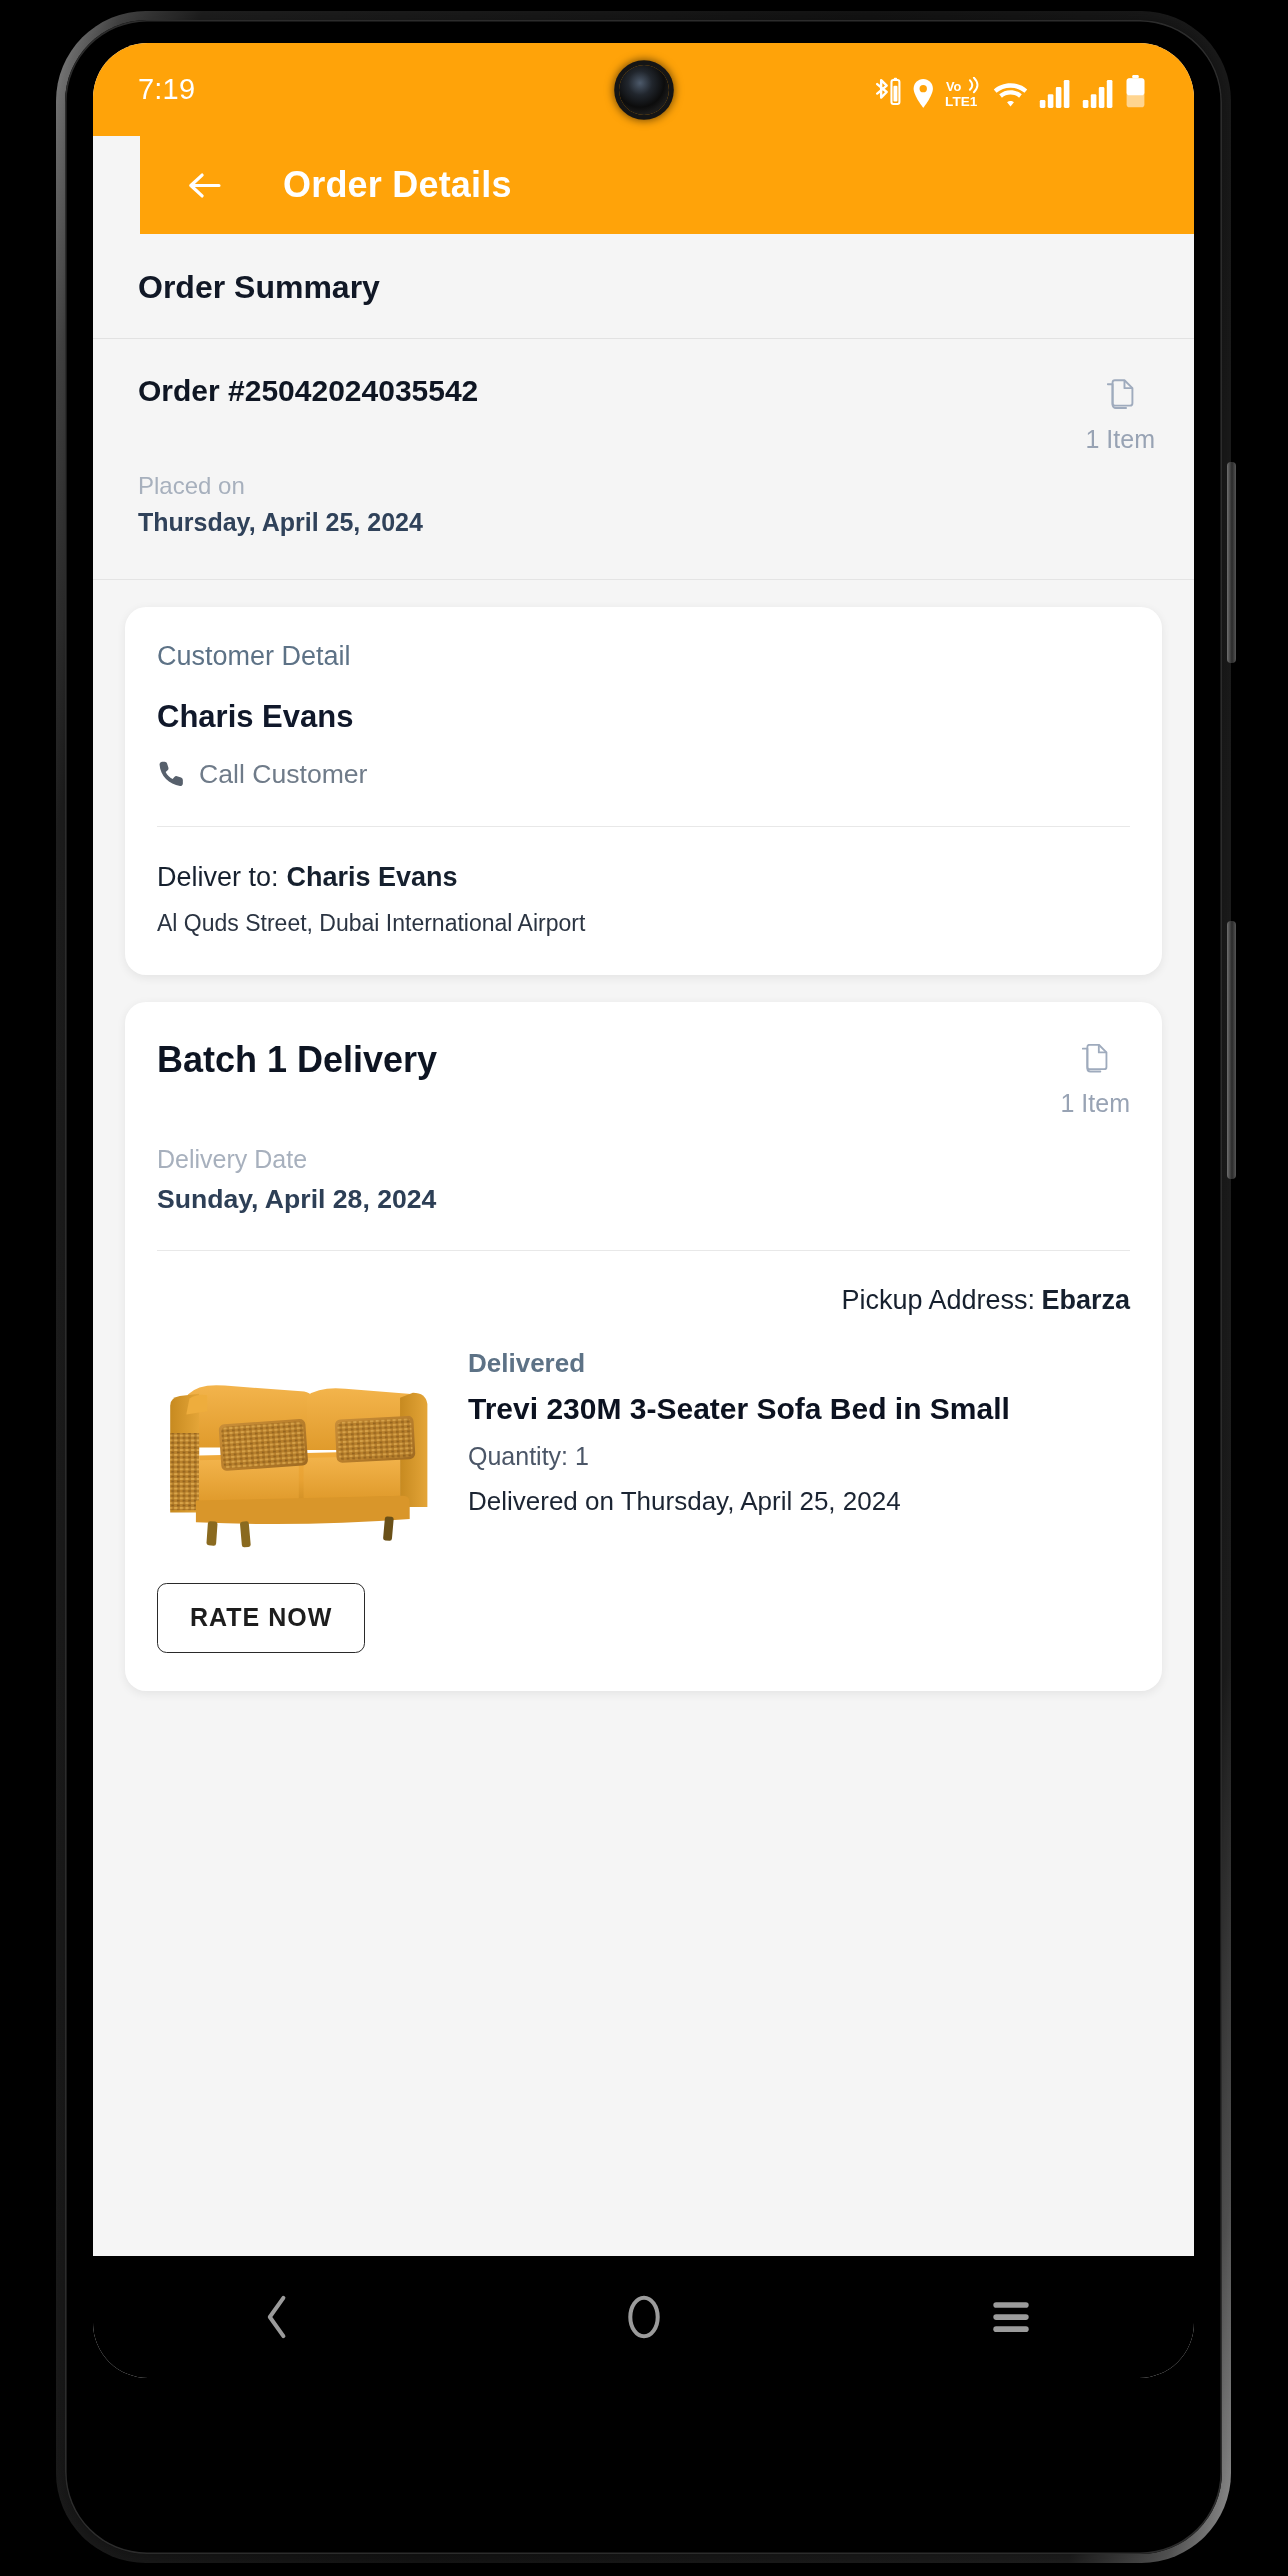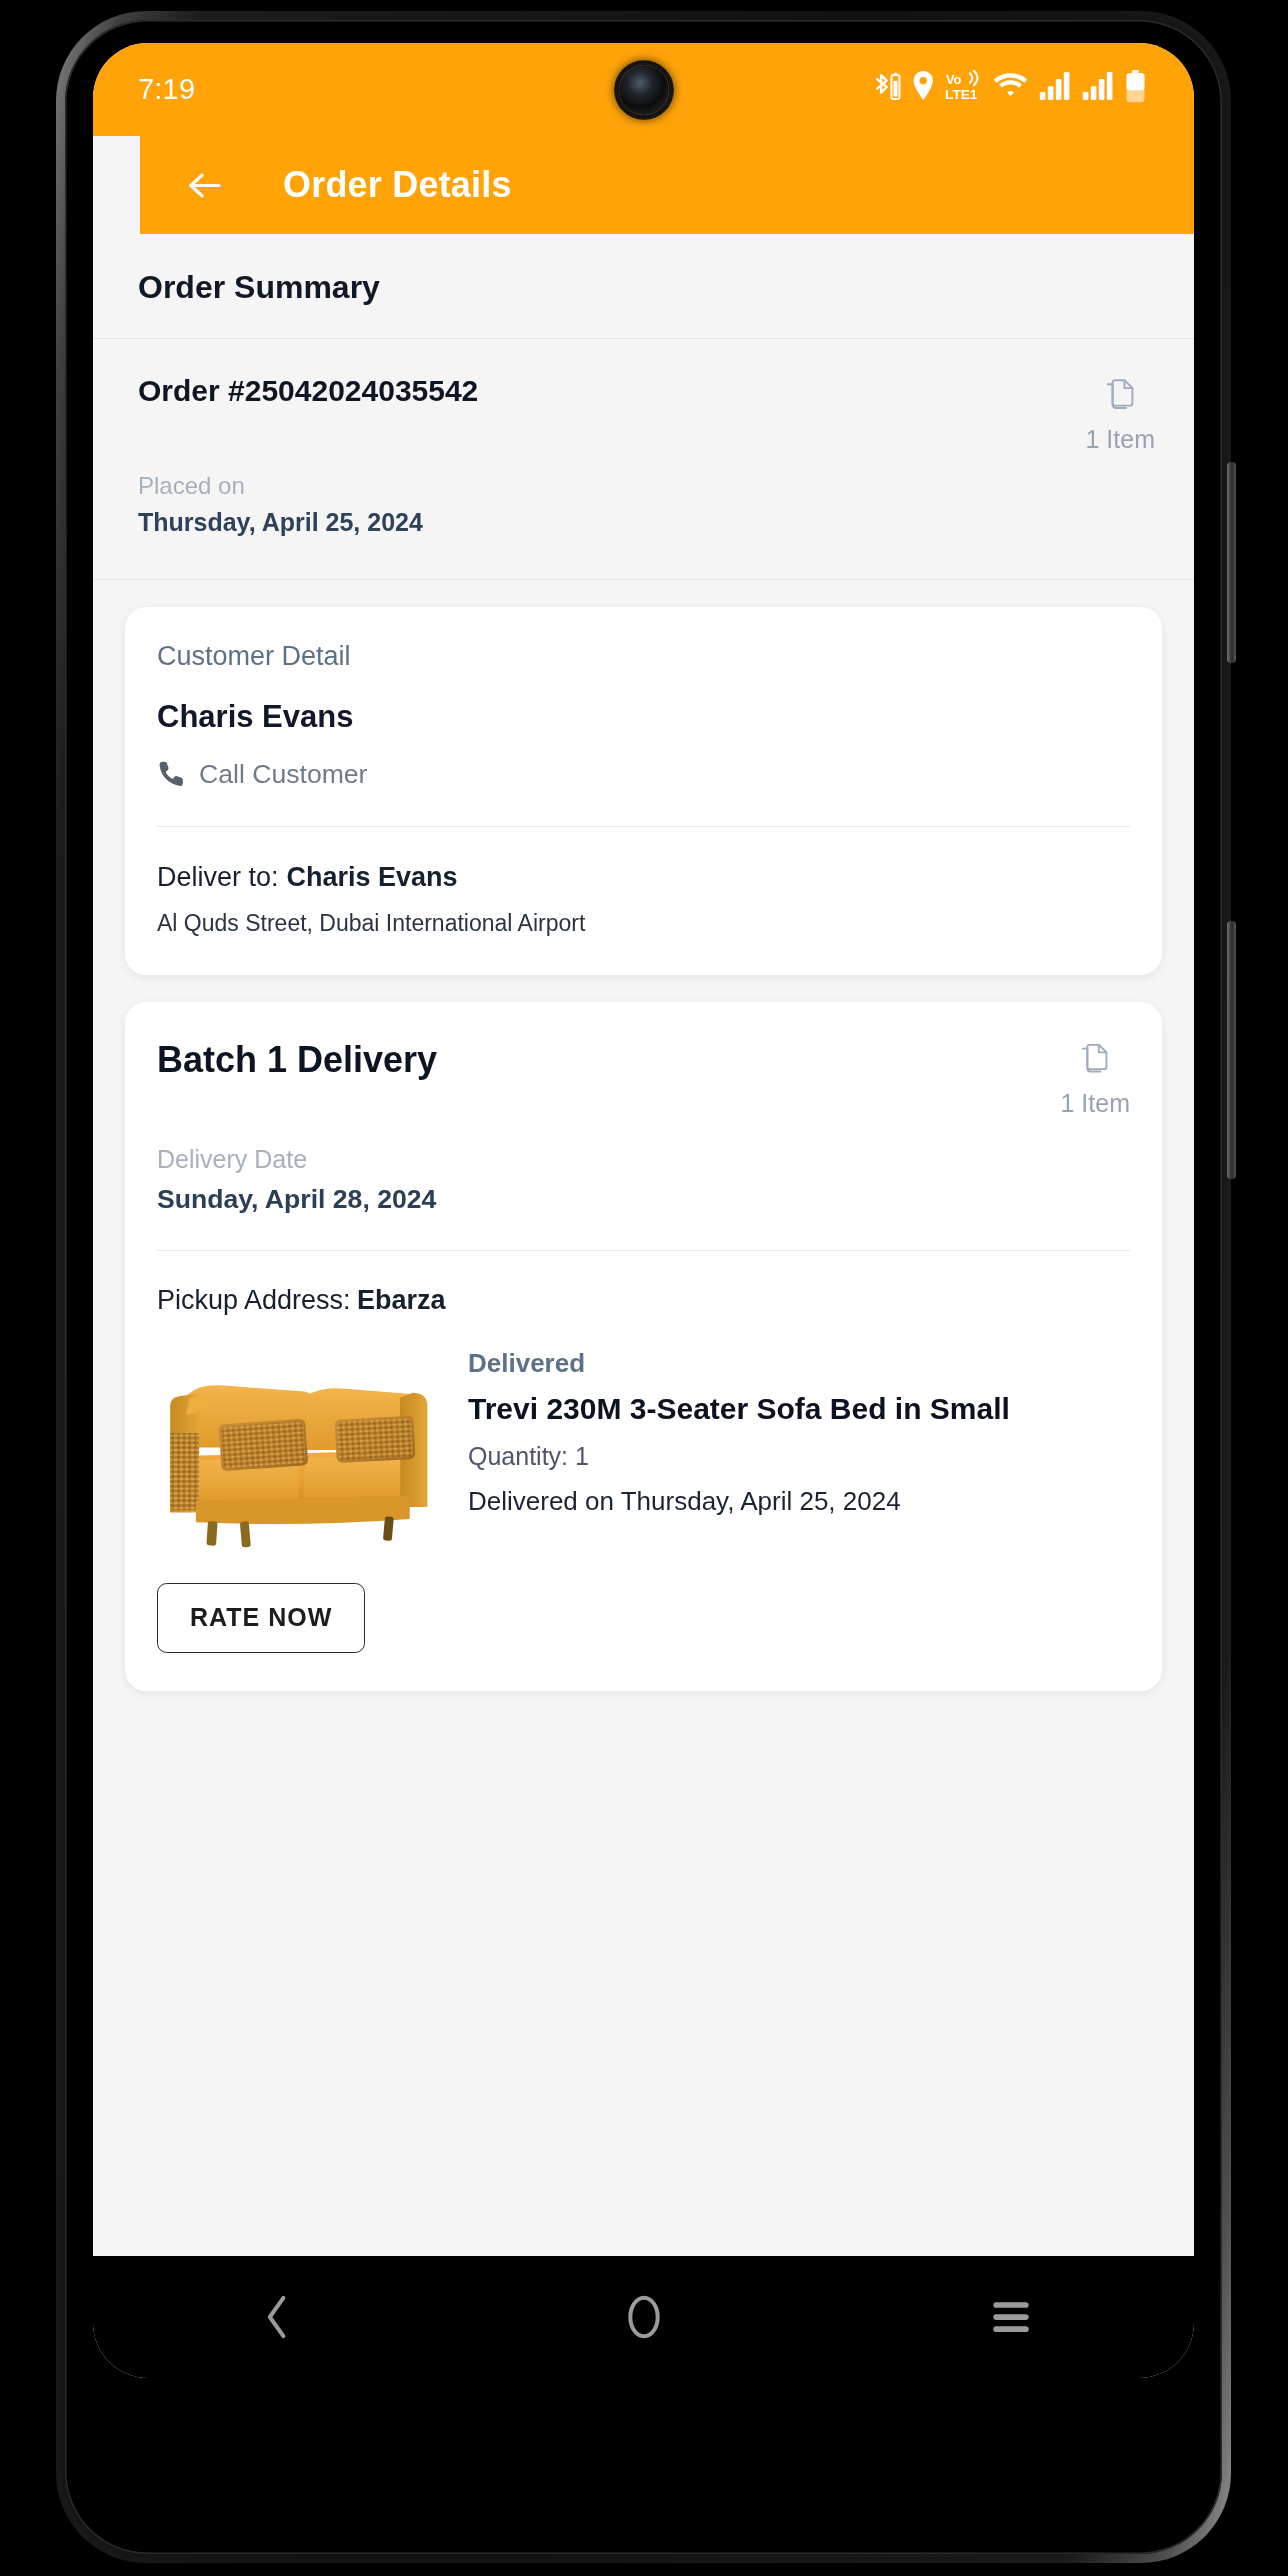--- a/index.html
+++ b/index.html
@@ -42,21 +42,21 @@
   }
 
   
   #status-bar{
     height:93px; background:#FFA309;
     display:flex; align-items:center;
     padding:0 48px 0 45px; position:relative;
   }
   #status-time{ color:#fff; font-size:29px; font-weight:400; letter-spacing:0.2px; }
   #status-icons{
-    margin-left:auto; display:flex; align-items:flex-start; gap:11px; height:39px;
+    margin-left:auto; display:flex; align-items:flex-end; gap:11px; height:39px;
   }
   #status-icons svg{ display:block; }
   #camera-punch{
     position:absolute; left:50%; top:50%;
     transform:translate(-50%,-50%);
     width:50px; height:50px; border-radius:50%;
     background:radial-gradient(circle at 42% 36%, #4d5a6b 0%, #21262d 28%, #0c0c0c 56%, #1b1b1b 72%, #101010 100%);
     box-shadow:0 0 0 4.8px #151515, 0 0 8px 5.6px rgba(0,0,0,.55);
   }
 
@@ -126,21 +126,21 @@
 
   
   #batch-header{
     display:flex; align-items:flex-start;
     padding:37px 0 0 0;
   }
   #batch-title{ font-size:36px; font-weight:700; color:#0d1422; flex:1; }
   #delivery-date-label{ font-size:25px; color:#a7b0bd; padding:27px 0 0 0; }
   #delivery-date-value{ font-size:26.6px; font-weight:700; color:#2d3f56; padding:9.7px 0 0 0; }
 
-  #pickup-row{ font-size:27px; color:#16202e; padding:35px 0 0 0; }
+  #pickup-row{ font-size:27px; color:#16202e; padding:35px 0 0 0;text-align:right; }
   #pickup-row b{ font-weight:700; margin-left:6.4px; }
   #pickup-address{ font-size:22.5px; color:#8e98a6; padding:16px 0 0 0; }
 
   
   #product-row{ display:flex; gap:21px; padding:27px 0 0 0; }
   #product-image{
     width:290px; height:217px; flex:0 0 290px;
     position:relative; overflow:hidden;
   }
   #product-info{ flex:1; padding-top:4.8px; }

